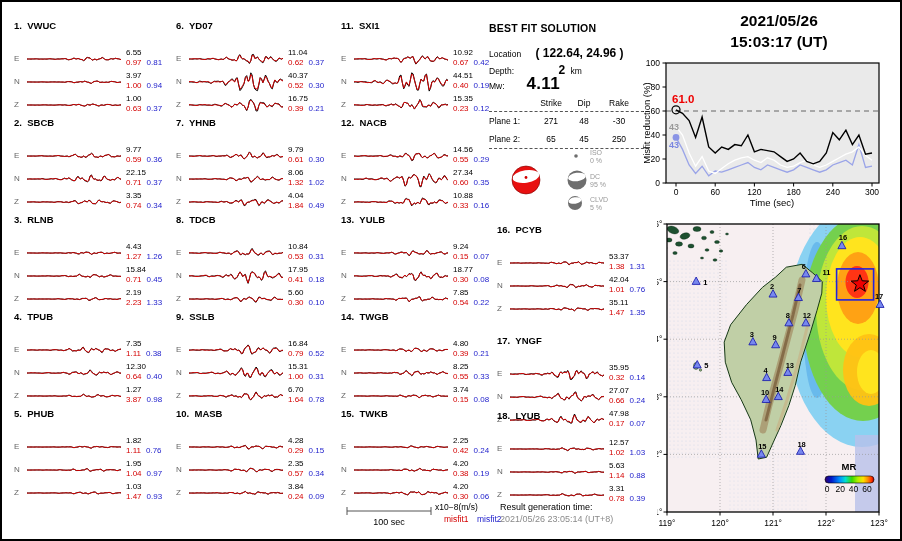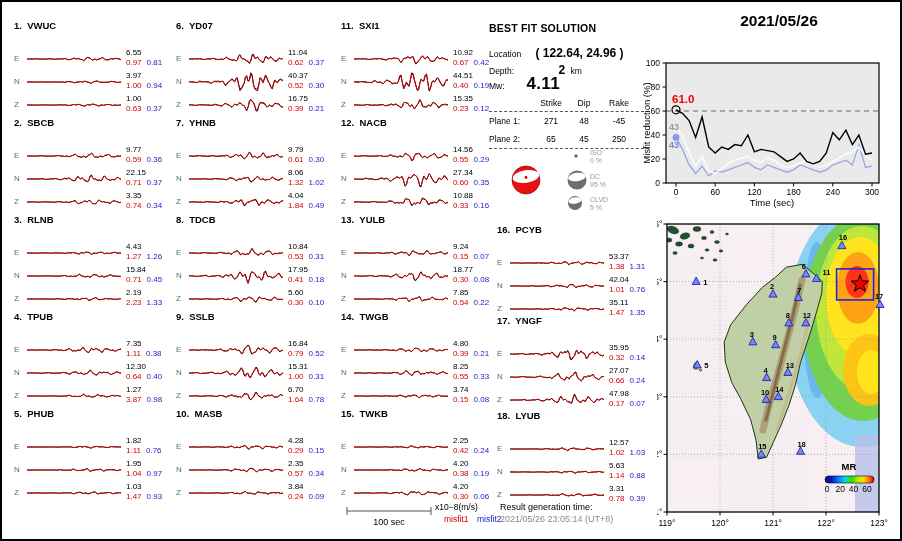--- a/index.html
+++ b/index.html
@@ -610,21 +610,21 @@
           <svg class="wsvg" width="94" height="22">
             <path d="M0.0,11.0L1.3,11.0L2.7,11.0L4.0,11.0L5.4,11.1L6.7,11.1L8.1,11.0L9.4,10.9L10.7,11.0L12.1,11.0L13.4,10.9L14.8,10.9L16.1,11.0L17.5,11.0L18.8,11.2L20.1,11.2L21.5,11.0L22.8,11.0L24.2,11.0L25.5,11.0L26.9,10.8L28.2,10.8L29.5,10.9L30.9,11.0L32.2,11.2L33.6,11.3L34.9,11.0L36.3,11.0L37.6,11.3L38.9,11.0L40.3,10.5L41.6,10.5L43.0,10.6L44.3,10.9L45.7,11.5L47.0,11.6L48.3,11.1L49.7,11.4L51.0,12.1L52.4,11.3L53.7,9.9L55.1,9.9L56.4,10.2L57.7,10.5L59.1,11.3L60.4,11.4L61.8,11.0L63.1,11.9L64.5,12.8L65.8,11.6L67.1,10.1L68.5,10.1L69.8,10.4L71.2,10.4L72.5,10.8L73.9,10.9L75.2,10.8L76.5,11.7L77.9,12.4L79.2,11.5L80.6,10.6L81.9,10.7L83.3,10.8L84.6,10.5L85.9,10.6L87.3,10.7L88.6,10.8L90.0,11.4L91.3,11.7L92.7,11.3L94.0,10.9" fill="none" stroke="#000" stroke-width="1"></path>
             <path d="M0.0,10.9L1.3,10.9L2.7,10.9L4.0,11.0L5.4,11.1L6.7,11.1L8.1,11.1L9.4,11.0L10.7,11.1L12.1,11.0L13.4,10.9L14.8,10.9L16.1,10.9L17.5,10.9L18.8,11.1L20.1,11.1L21.5,11.0L22.8,11.0L24.2,11.1L25.5,11.1L26.9,10.9L28.2,10.9L29.5,10.9L30.9,11.0L32.2,11.2L33.6,11.2L34.9,10.9L36.3,10.9L37.6,11.2L38.9,11.0L40.3,10.6L41.6,10.6L43.0,10.7L44.3,11.0L45.7,11.5L47.0,11.5L48.3,11.0L49.7,11.3L51.0,11.9L52.4,11.1L53.7,10.0L55.1,10.0L56.4,10.3L57.7,10.6L59.1,11.3L60.4,11.5L61.8,11.1L63.1,11.8L64.5,12.6L65.8,11.5L67.1,10.1L68.5,10.1L69.8,10.4L71.2,10.4L72.5,10.8L73.9,10.9L75.2,10.9L76.5,11.7L77.9,12.3L79.2,11.5L80.6,10.7L81.9,10.7L83.3,10.8L84.6,10.5L85.9,10.6L87.3,10.6L88.6,10.8L90.0,11.3L91.3,11.7L92.7,11.3L94.0,11.0" fill="none" stroke="#d40000" stroke-width="1"></path>
           </svg>
           <div class="nums">
             <div class="peak">35.11</div>
             <div><span class="m1">1.47</span><span class="m2">1.35</span></div>
           </div>
         </div>
       </div>
-      <div class="station-block" style="left: 495px; top: 313px;">
+      <div class="station-block" style="left: 495px; top: 333px;">
         <div class="st-header">17.  YNGF</div>
         <div class="wrow" style="top: 27px;">
           <div class="comp">E</div>
           <svg class="wsvg" width="94" height="22">
             <path d="M0.0,11.0L1.3,11.0L2.7,11.1L4.0,11.0L5.4,10.9L6.7,11.0L8.1,11.0L9.4,10.7L10.7,10.8L12.1,10.7L13.4,10.8L14.8,11.4L16.1,11.6L17.5,11.3L18.8,11.2L20.1,10.9L21.5,10.6L22.8,10.9L24.2,10.9L25.5,10.4L26.9,10.6L28.2,10.9L29.5,11.1L30.9,12.0L32.2,12.2L33.6,11.2L34.9,10.7L36.3,10.7L37.6,10.1L38.9,10.5L40.3,10.6L41.6,9.1L43.0,9.8L44.3,12.3L45.7,13.1L47.0,14.3L48.3,14.1L49.7,10.0L51.0,8.7L52.4,10.4L53.7,9.0L55.1,8.7L56.4,9.4L57.7,7.4L59.1,10.3L60.4,16.5L61.8,16.4L63.1,14.4L64.5,13.0L65.8,8.2L67.1,7.5L68.5,10.7L69.8,9.2L71.2,7.8L72.5,9.7L73.9,10.1L75.2,12.3L76.5,16.0L77.9,14.4L79.2,11.2L80.6,10.6L81.9,9.2L83.3,8.9L84.6,10.8L85.9,10.0L87.3,8.8L88.6,10.7L90.0,11.9L91.3,12.4L92.7,13.2L94.0,11.9" fill="none" stroke="#000" stroke-width="1"></path>
             <path d="M0.0,10.9L1.3,11.1L2.7,11.3L4.0,11.3L5.4,11.2L6.7,11.2L8.1,11.1L9.4,10.7L10.7,10.6L12.1,10.5L13.4,10.5L14.8,11.1L16.1,11.4L17.5,11.3L18.8,11.3L20.1,11.2L21.5,11.0L22.8,11.2L24.2,11.1L25.5,10.6L26.9,10.5L28.2,10.7L29.5,10.9L30.9,11.6L32.2,11.8L33.6,11.1L34.9,10.8L36.3,10.9L37.6,10.5L38.9,10.8L40.3,10.9L41.6,9.5L43.0,9.9L44.3,12.0L45.7,12.6L47.0,13.6L48.3,13.4L49.7,10.0L51.0,9.0L52.4,10.6L53.7,9.5L55.1,9.3L56.4,9.9L57.7,8.1L59.1,10.4L60.4,15.7L61.8,15.4L63.1,13.7L64.5,12.4L65.8,8.4L67.1,7.9L68.5,10.8L69.8,9.6L71.2,8.5L72.5,10.1L73.9,10.4L75.2,12.2L76.5,15.3L77.9,13.8L79.2,11.0L80.6,10.4L81.9,9.2L83.3,9.1L84.6,10.8L85.9,10.2L87.3,9.4L88.6,11.0L90.0,12.0L91.3,12.4L92.7,12.9L94.0,11.7" fill="none" stroke="#d40000" stroke-width="1"></path>
           </svg>
           <div class="nums">
             <div class="peak">35.95</div>
             <div><span class="m1">0.32</span><span class="m2">0.14</span></div>
@@ -707,21 +707,21 @@
       <span id="mwval">4.11</span>
     </div>
 
     <div class="tcell" style="top:76px;left:44px;width:36px">Strike</div>
     <div class="tcell" style="top:76px;left:82px;width:26px">Dip</div>
     <div class="tcell" style="top:76px;left:110px;width:40px">Rake</div>
     <div class="dash" style="top:89px"></div>
     <div class="tcell" style="top:94px;left:0;width:40px;text-align:left">Plane 1:</div>
     <div class="tcell" style="top:94px;left:44px;width:36px">271</div>
     <div class="tcell" style="top:94px;left:82px;width:26px">48</div>
-    <div class="tcell" style="top:94px;left:110px;width:40px">-45</div>
+    <div class="tcell" style="top:94px;left:110px;width:40px">-30</div>
     <div class="tcell" style="top:112px;left:0;width:40px;text-align:left">Plane 2:</div>
     <div class="tcell" style="top:112px;left:44px;width:36px">65</div>
     <div class="tcell" style="top:112px;left:82px;width:26px">45</div>
     <div class="tcell" style="top:112px;left:110px;width:40px">250</div>
     <div class="dash" style="top:126px"></div>
 
     <svg class="abs" style="left:0;top:110px" width="170" height="100">
       <defs>
         <clipPath id="bb1">
             <circle cx="37" cy="48" r="14"></circle>
@@ -755,20 +755,21 @@
         <text x="101" y="47">DC</text>
         <text x="101" y="55">95 %</text>
         <text x="101" y="70">CLVD</text>
         <text x="101" y="78">5 %</text>
       </g>
     </svg>
   </div>
 
   <div id="datetime" class="abs">
     <div>2021/05/26</div>
+    <div>15:03:17  (UT)</div>
   </div>
 
   <svg id="misfit-svg" class="abs" style="left:640px;top:55px" width="258" height="155">
     <rect x="24" y="6" width="213" height="120" fill="#eaeaea" stroke="none"></rect>
     <g id="mf-dynamic">
         <line x1="24" y1="54" x2="237" y2="54" stroke="#444" stroke-width="0.8" stroke-dasharray="5,4"></line>
         <line x1="20.5" y1="126" x2="24" y2="126" stroke="#000" stroke-width="1"></line>
         <text x="18" y="129" text-anchor="end" font-size="8.5" fill="#000">0</text>
         <line x1="20.5" y1="102" x2="24" y2="102" stroke="#000" stroke-width="1"></line>
         <text x="18" y="105" text-anchor="end" font-size="8.5" fill="#000">20</text>

